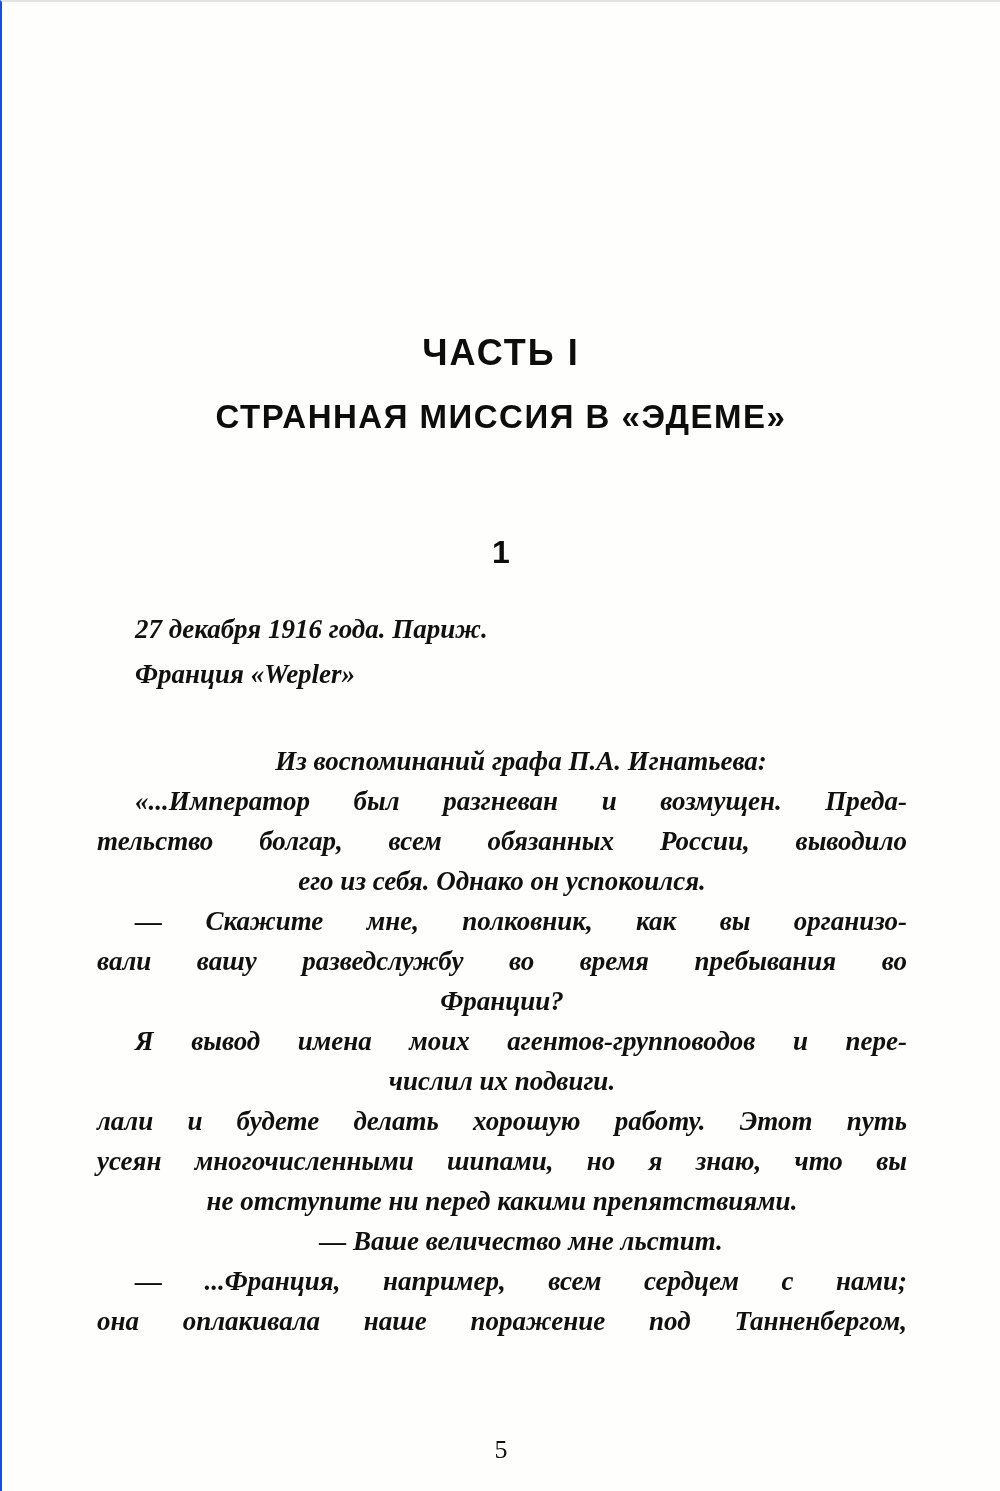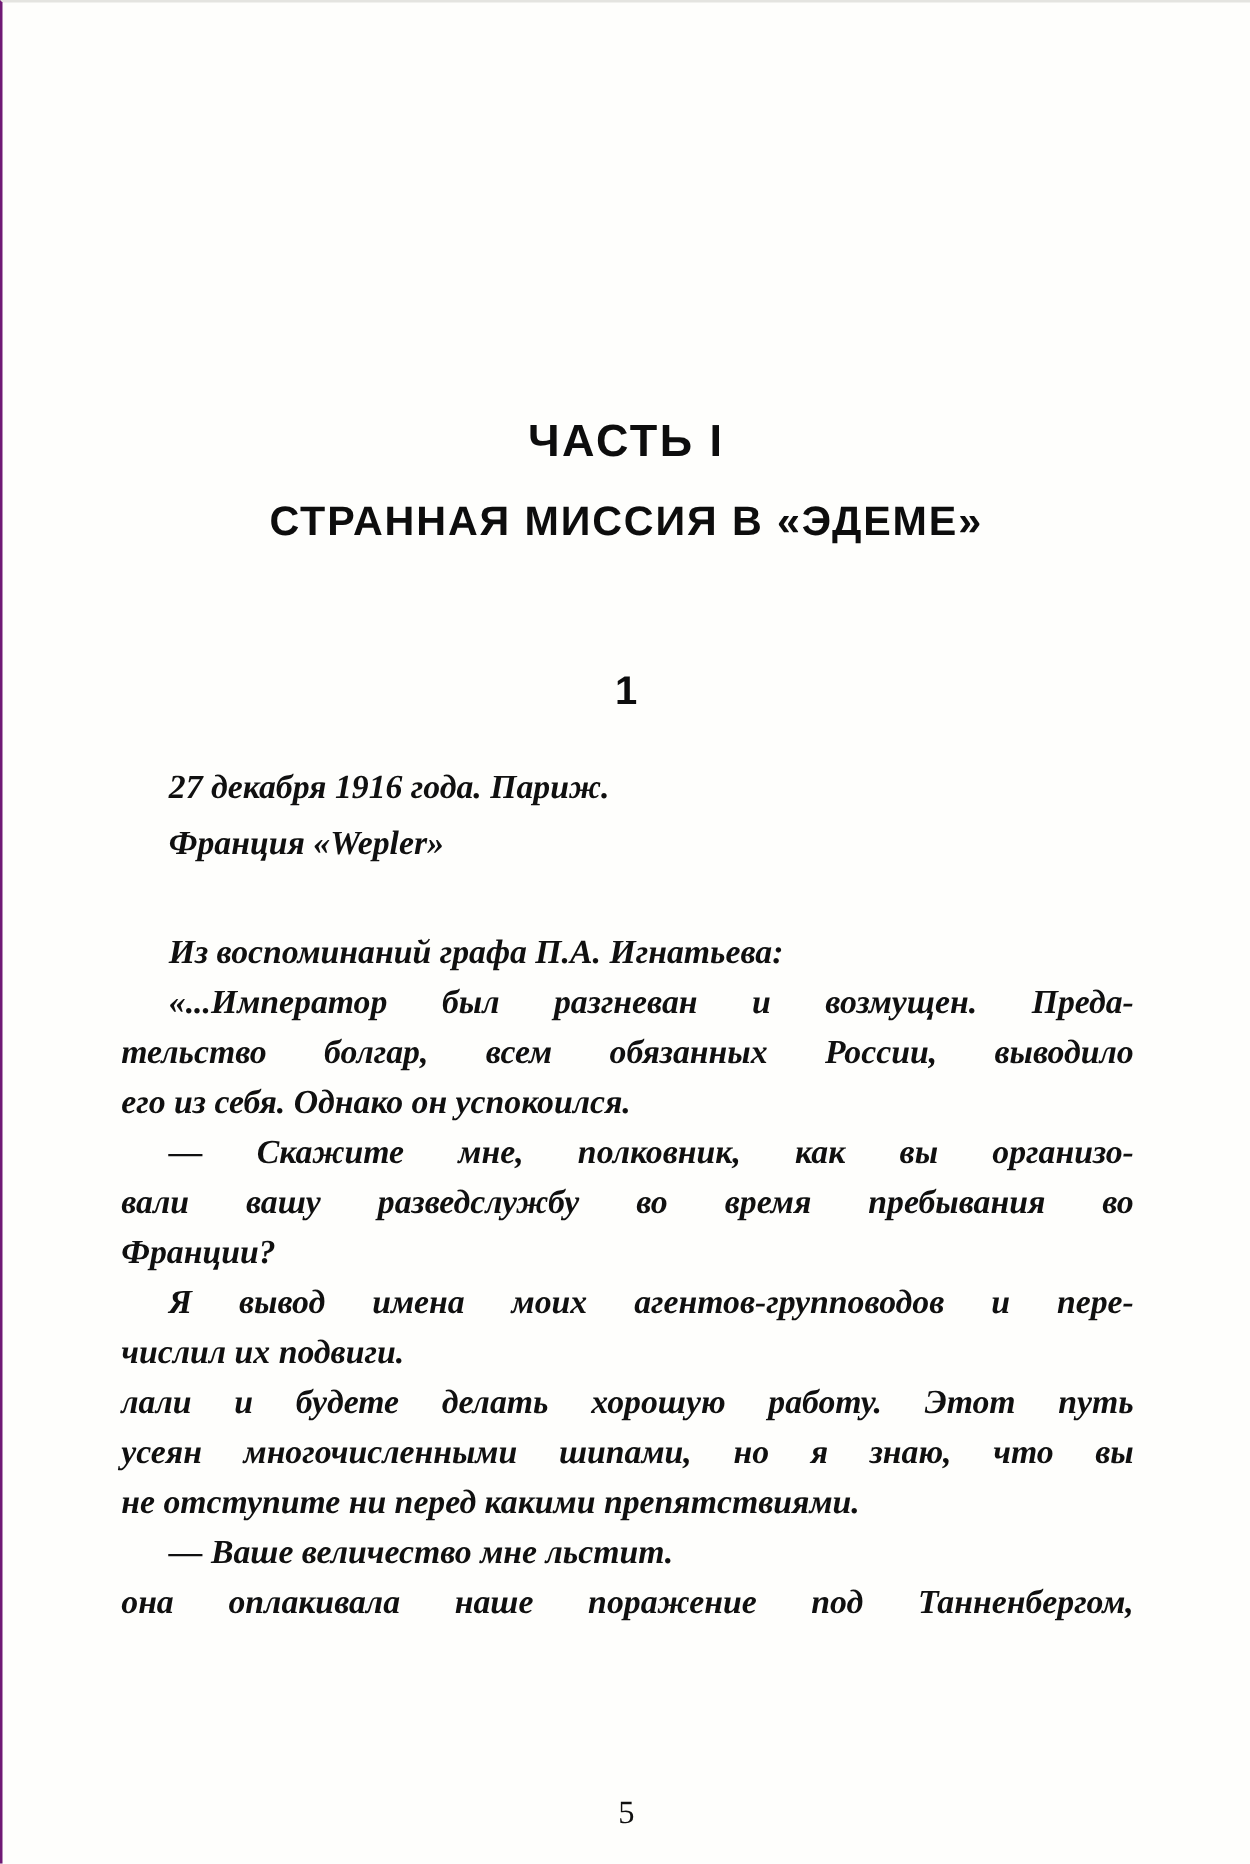--- a/index.html
+++ b/index.html
@@ -9,21 +9,21 @@
   }
   .page {
     position: relative;
     width: 1000px;
     height: 1491px;
     margin: 0 auto;
     background: #fefefc;
     color: #101010;
     overflow: hidden;
     box-sizing: border-box;
-    border-left: 2px solid #701a75;
+    border-left: 2px solid #1d4ed8;
     border-top: 2px solid #e4e4e0;
   }
   
   .part-title {
     margin-top: 330px;
     text-align: center;
     font-family: "Liberation Sans", "DejaVu Sans", sans-serif;
     font-weight: 700;
     font-size: 36px;
     letter-spacing: 2px;
@@ -61,21 +61,21 @@
     width: 810px;
     font-family: "Liberation Serif", "DejaVu Serif", serif;
     font-style: italic;
     font-weight: 700;
     font-size: 27px;
     line-height: 40px;
     color: #101010;
   }
   .para { margin: 0; }
   .line {
-    text-align: left;
+    text-align: center;
     white-space: normal;
   }
   .line.just {
     text-align: justify;
     text-align-last: justify;
     -moz-text-align-last: justify;
   }
   .line.first {
     text-indent: 38px;
   }
@@ -127,19 +127,20 @@
       </div>
       <div class="para">
         <div class="line just">лали и будете делать хорошую работу. Этот путь</div>
         <div class="line just">усеян многочисленными шипами, но я знаю, что вы</div>
         <div class="line">не отступите ни перед какими препятствиями.</div>
       </div>
       <div class="para">
         <div class="line first">— Ваше величество мне льстит.</div>
       </div>
       <div class="para">
+        <div class="line just first">— ...Франция, например, всем сердцем с нами;</div>
         <div class="line just">она оплакивала наше поражение под Танненбергом,</div>
       </div>
     </div>
 
   <div class="page-number">5</div>
 
 </div>
 
 </body></html>

